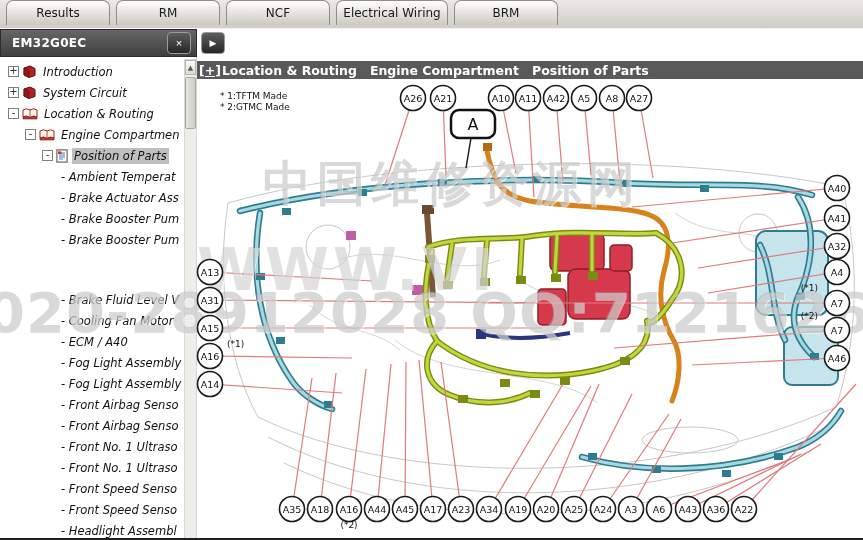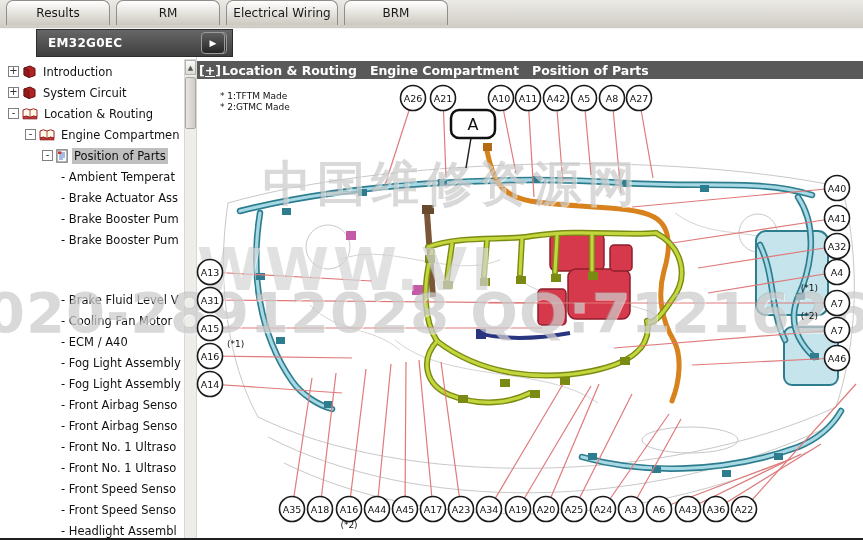--- a/index.html
+++ b/index.html
@@ -14,38 +14,38 @@
     background:linear-gradient(#eceae6,#cfccc5);border-bottom:1px solid #f5f4f1;
     display:flex;align-items:flex-start;padding-left:6px;}
   .tab{height:25px;margin-right:6px;border:1px solid #8f8d88;border-bottom:none;
     border-radius:7px 7px 0 0;background:linear-gradient(#ffffff,#dcd9d2 70%,#ccc9c1);
     display:flex;align-items:center;justify-content:center;
     font-size:12px;color:#1a1a1a;width:104px;}
   .tab.wide{width:112px;}
   
   .sb-header{position:absolute;left:0;top:29px;width:197px;height:28px;
     background:linear-gradient(#666,#3f3f3f);border:1px solid #2c2c2c;
-    display:flex;align-items:center;margin-left:36px;}
+    display:flex;align-items:center;}
   .sb-title{color:#fff;font-size:12px;font-weight:bold;padding-left:11px;letter-spacing:.3px;}
   .sq-btn{width:24px;height:22px;border:1px solid #9a9a9a;border-radius:4px;
     background:linear-gradient(#5e5e5e,#262626);color:#fff;
     display:flex;align-items:center;justify-content:center;
     font-size:11px;cursor:pointer;padding:0;}
   .close-pos{position:absolute;right:5px;top:2px;}
   .play-btn{position:absolute;left:201px;top:32px;}
   .play-btn span{font-size:9px;}
   .tree{position:absolute;left:0;top:57px;width:197px;height:483px;
     background:#fff;border-right:1px solid #d2d0cc;padding-top:4px;overflow:hidden;}
   .tree-row{height:21px;display:flex;align-items:center;white-space:nowrap;
     overflow:hidden;font-size:11.5px;color:#111;width:184px;cursor:default;}
   .expander{flex:0 0 11px;height:11px;border:1px solid #7f7f7f;background:#fff;
     font-size:10px;line-height:8px;text-align:center;margin-right:3px;color:#333;}
   .node-icon{flex:0 0 auto;margin-right:4px;display:flex;align-items:center;}
   .tree-row.selected .node-icon,.tree-row.selected .node-label{background:#bfbfbf;}
-  .node-label{padding:1px 2px;}
+  .node-label{padding:1px 2px;font-style:italic;}
   
   .sbar{position:absolute;left:184px;top:59px;width:13px;height:481px;
     background:#efedea;border:1px solid #d8d6d2;}
   .sbar-up{width:11px;height:15px;background:linear-gradient(#fbfbfa,#dddbd6);
     border:1px solid #b5b3ae;font-size:7px;color:#555;text-align:center;line-height:14px;cursor:pointer;}
   .sbar-thumb{width:11px;height:52px;margin-top:2px;background:linear-gradient(90deg,#e8e6e2,#cfccc6);
     border:1px solid #aaa8a2;border-radius:2px;cursor:pointer;}
   
   .main-header{position:absolute;left:197px;top:61px;width:666px;height:18px;
     background:#595959;color:#fff;font-size:12.5px;font-weight:bold;
@@ -67,20 +67,23 @@
 <body>
 
 <div class="screen">
 
   <div class="tabbar" id="tabs">
       <div class="tab">
         <span>Results</span>
       </div>
       <div class="tab">
         <span>RM</span>
+      </div>
+      <div class="tab">
+        <span>NCF</span>
       </div>
       <div class="tab wide">
         <span>Electrical Wiring</span>
       </div>
       <div class="tab">
         <span>BRM</span>
       </div>
     </div>
 
   <div class="sb-header">

